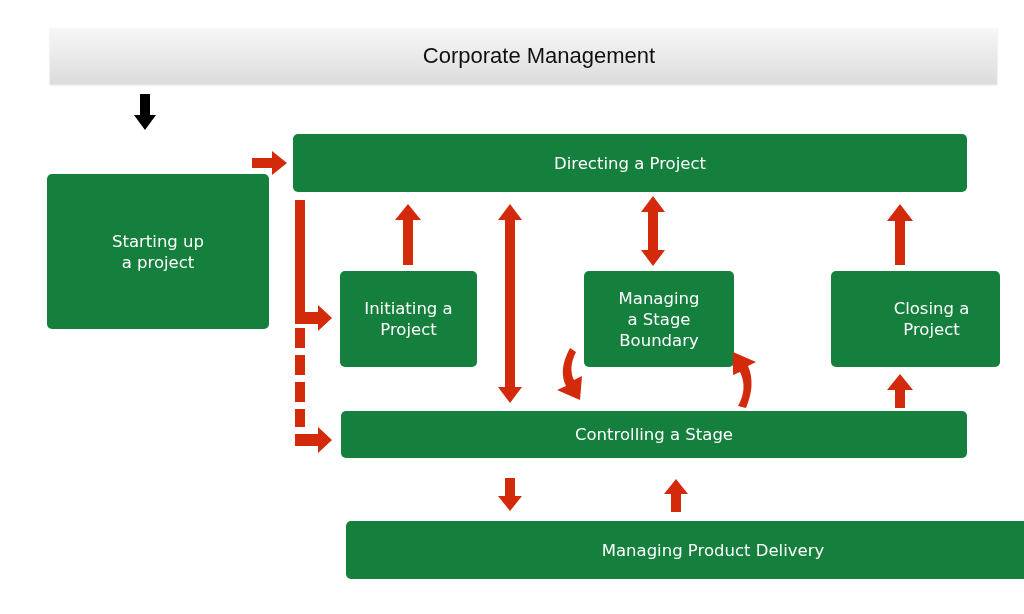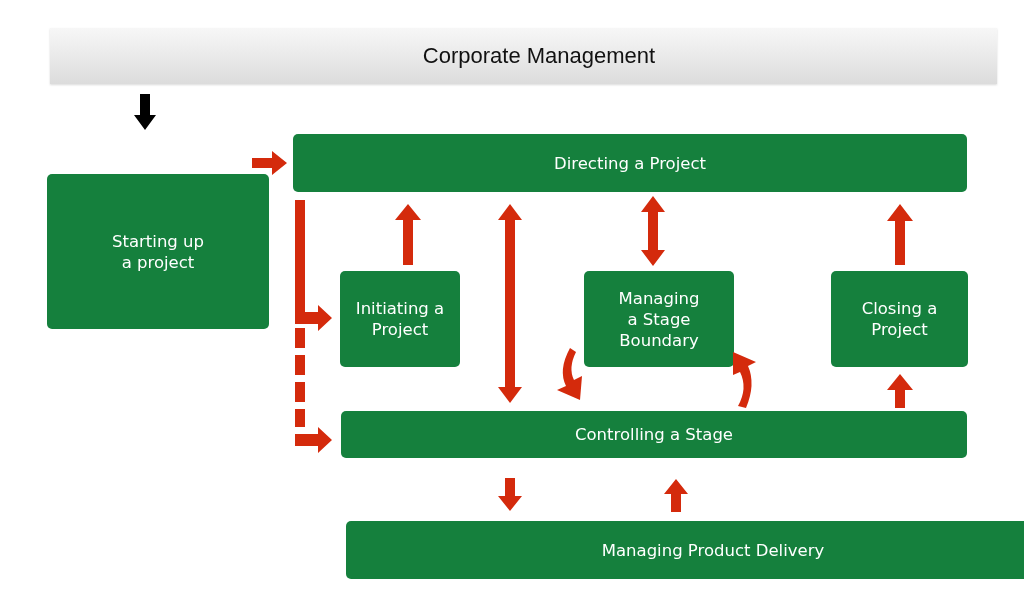--- a/index.html
+++ b/index.html
@@ -25,30 +25,30 @@
   <span>Corporate Management</span>
 </div>
 
 <div class="box" style="left:47px;top:142px;width:222px;height:155px;margin-top:32px;">
   <span>Starting up
 a project</span>
 </div>
 <div class="box" style="left:293px;top:134px;width:674px;height:58px;">
   <span>Directing a Project</span>
 </div>
-<div class="box" style="left:340px;top:271px;width:120px;height:96px;">
+<div class="box" style="left:340px;top:271px;width:137px;height:96px;">
   <span>Initiating a
 Project</span>
 </div>
 <div class="box" style="left:584px;top:271px;width:150px;height:96px;">
   <span>Managing
 a Stage
 Boundary</span>
 </div>
-<div class="box" style="left:831px;top:271px;width:137px;height:96px;">
+<div class="box" style="left:831px;top:271px;width:137px;height:96px;padding-left:32px;">
   <span>Closing a
 Project</span>
 </div>
 <div class="box" style="left:341px;top:411px;width:626px;height:47px;">
   <span>Controlling a Stage</span>
 </div>
 <div class="box" style="left:346px;top:521px;width:734px;height:58px;">
   <span>Managing Product Delivery</span>
 </div>
 

